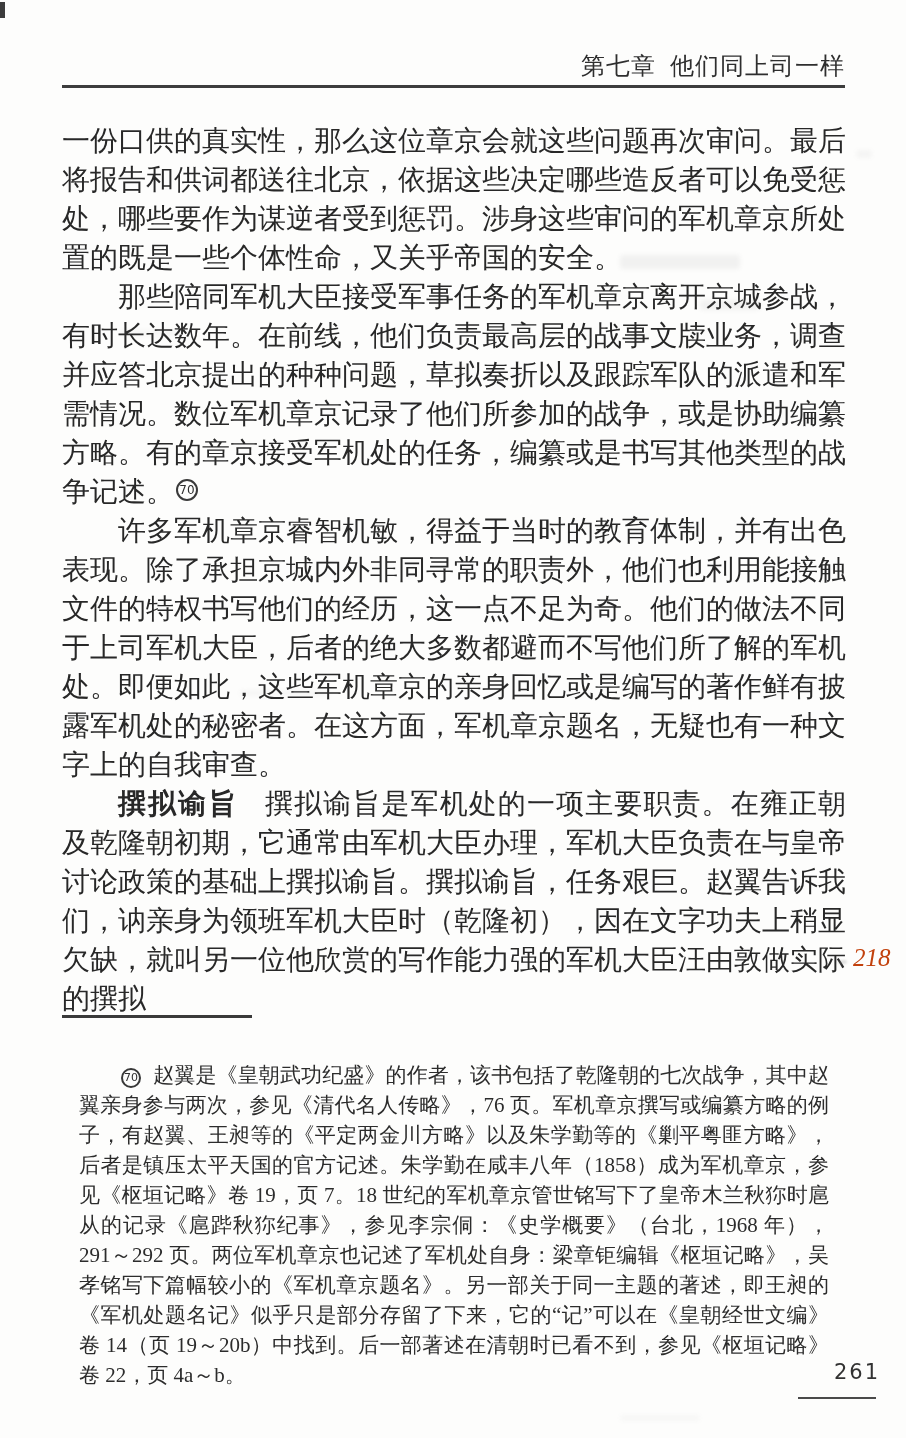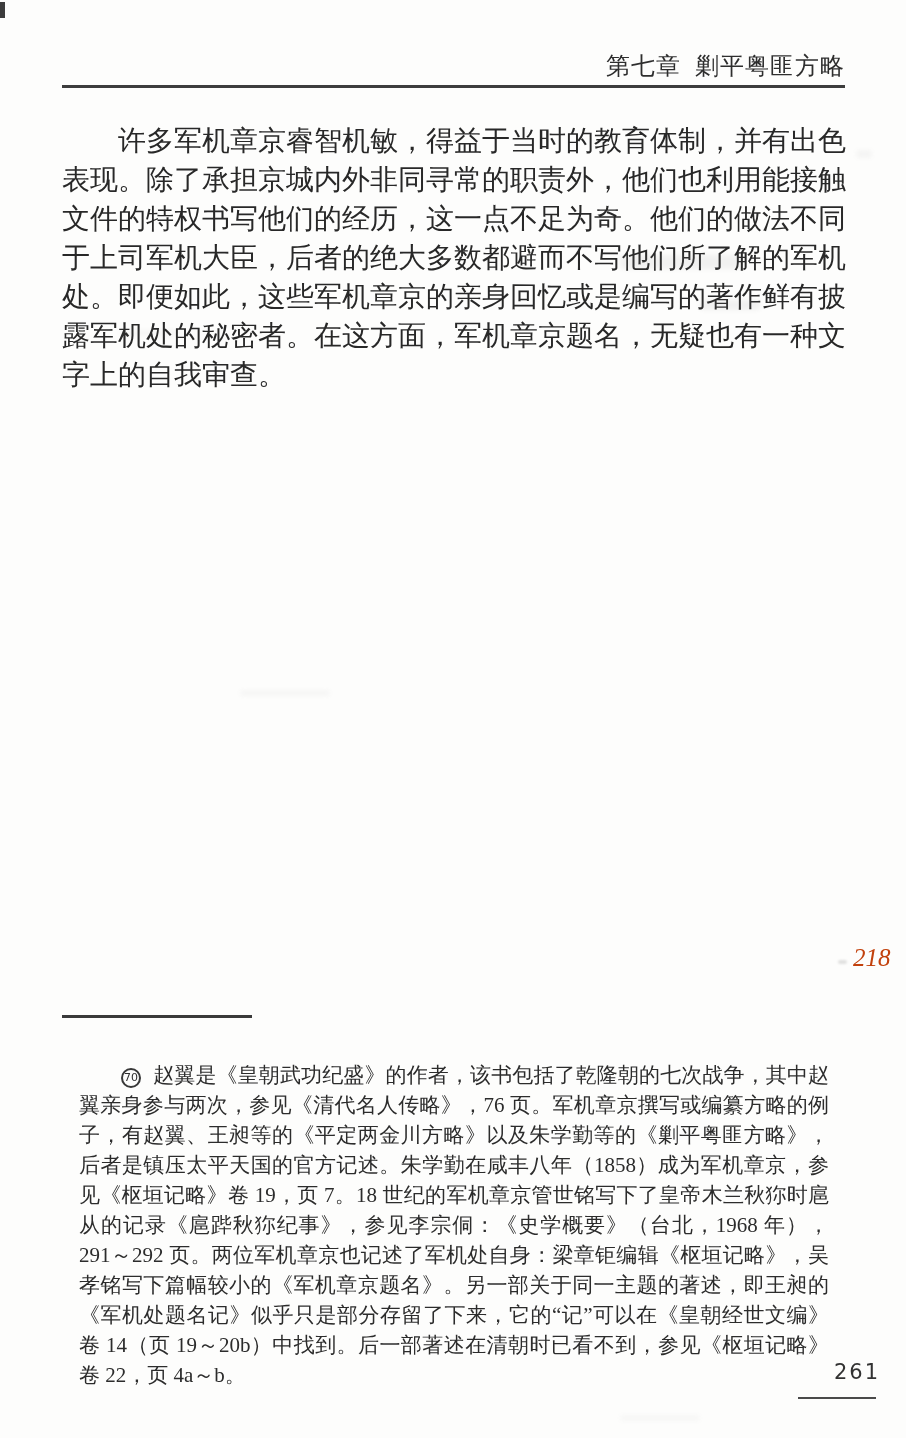--- a/index.html
+++ b/index.html
@@ -153,26 +153,29 @@
     opacity: 0.25;
     filter: blur(1px);
   }
 </style>
 </head>
 <body>
 
 <div class="page">
 
   <div class="running-head">
-    <span>第七章</span><span class="rh-title">剿平粤匪方略</span>
+    <span>第七章</span><span class="rh-title">他们同上司一样</span>
   </div>
   <div class="head-rule"></div>
 
   <div class="body-text">
+    <p class="para"><span>一份口供的真实性，那么这位章京会就这些问题再次审问。最后将报告和供词都送往北京，依据这些决定哪些造反者可以免受惩处，哪些要作为谋逆者受到惩罚。涉身这些审问的军机章京所处置的既是一些个体性命，又关乎帝国的安全。</span></p>
+    <p class="para indent"><span>那些陪同军机大臣接受军事任务的军机章京离开京城参战，有时长达数年。在前线，他们负责最高层的战事文牍业务，调查并应答北京提出的种种问题，草拟奏折以及跟踪军队的派遣和军需情况。数位军机章京记录了他们所参加的战争，或是协助编纂方略。有的章京接受军机处的任务，编纂或是书写其他类型的战争记述。</span><span class="fn-ref">70</span></p>
     <p class="para indent"><span>许多军机章京睿智机敏，得益于当时的教育体制，并有出色表现。除了承担京城内外非同寻常的职责外，他们也利用能接触文件的特权书写他们的经历，这一点不足为奇。他们的做法不同于上司军机大臣，后者的绝大多数都避而不写他们所了解的军机处。即便如此，这些军机章京的亲身回忆或是编写的著作鲜有披露军机处的秘密者。在这方面，军机章京题名，无疑也有一种文字上的自我审查。</span></p>
+    <p class="para indent"><b class="lead-term">撰拟谕旨</b><span>撰拟谕旨是军机处的一项主要职责。在雍正朝及乾隆朝初期，它通常由军机大臣办理，军机大臣负责在与皇帝讨论政策的基础上撰拟谕旨。撰拟谕旨，任务艰巨。赵翼告诉我们，讷亲身为领班军机大臣时（乾隆初），因在文字功夫上稍显欠缺，就叫另一位他欣赏的写作能力强的军机大臣汪由敦做实际的撰拟</span></p>
   </div>
 
   <div class="margin-ref">218</div>
 
   <div class="fn-rule"></div>
   <div class="footnote">
     <p class="fn-para"><span class="fn-circle">70</span><span>赵翼是《皇朝武功纪盛》的作者，该书包括了乾隆朝的七次战争，其中赵翼亲身参与两次，参见《清代名人传略》，76 页。军机章京撰写或编纂方略的例子，有赵翼、王昶等的《平定两金川方略》以及朱学勤等的《剿平粤匪方略》，后者是镇压太平天国的官方记述。朱学勤在咸丰八年（1858）成为军机章京，参见《枢垣记略》卷 19，页 7。18 世纪的军机章京管世铭写下了皇帝木兰秋狝时扈从的记录《扈跸秋狝纪事》，参见李宗侗：《史学概要》（台北，1968 年），291～292 页。两位军机章京也记述了军机处自身：梁章钜编辑《枢垣记略》，吴孝铭写下篇幅较小的《军机章京题名》。另一部关于同一主题的著述，即王昶的《军机处题名记》似乎只是部分存留了下来，它的“记”可以在《皇朝经世文编》卷 14（页 19～20b）中找到。后一部著述在清朝时已看不到，参见《枢垣记略》卷 22，页 4a～b。</span></p>
   </div>
 
   <div class="folio">261</div>

